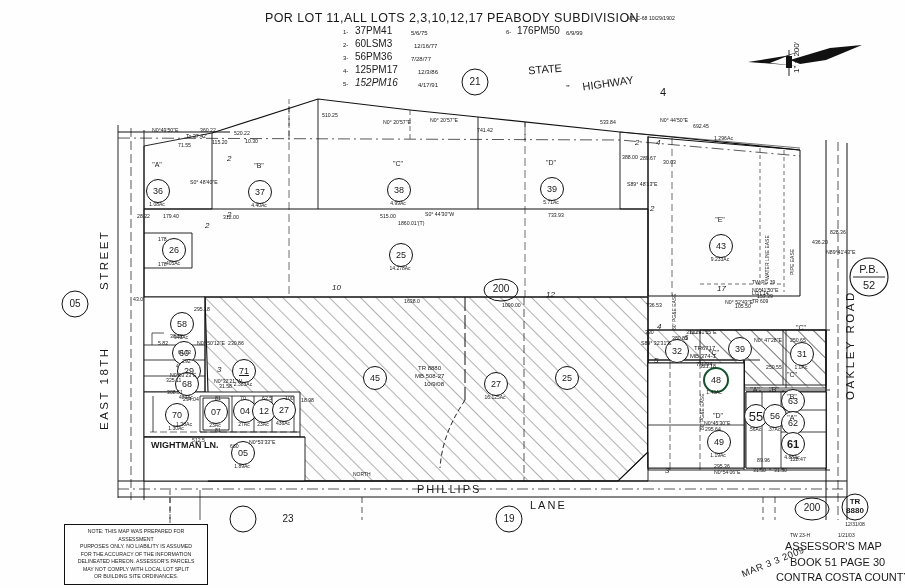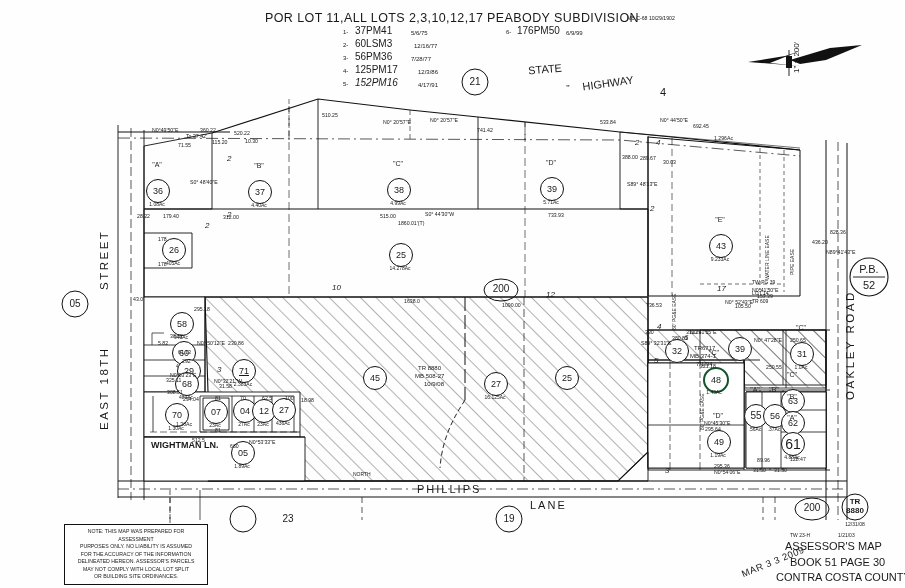--- a/index.html
+++ b/index.html
@@ -402,40 +402,40 @@
         <div style="position:relative;width:22px;height:22px;border:2px solid #14532d;border-radius:50%;background:#fff;display:flex;align-items:center;justify-content:center;font-size:9px;">48</div>
         <div class="acc" style="position: absolute; left: 11px; top: 23px; transform: translateX(-50%); white-space: nowrap;">1.40Ac</div>
         <div class="t7" style="position: absolute; left: 11px; top: -18px; transform: translateX(-50%); white-space: nowrap;">"C"</div>
       </div>
       <div class="lbl" style="left: 707px; top: 430px; position: absolute;">
         <div style="position:relative;width:22px;height:22px;border:1px solid #111;border-radius:50%;background:#fff;display:flex;align-items:center;justify-content:center;font-size:9px;">49</div>
         <div class="acc" style="position: absolute; left: 11px; top: 23px; transform: translateX(-50%); white-space: nowrap;">1.19Ac</div>
         <div class="t7" style="position: absolute; left: 11px; top: -18px; transform: translateX(-50%); white-space: nowrap;">"D"</div>
       </div>
       <div class="lbl" style="left: 744px; top: 404px; position: absolute;">
-        <div style="position:relative;width:22px;height:22px;border:1px solid #111;border-radius:50%;background:#fff;display:flex;align-items:center;justify-content:center;font-size:10px;">55</div>
+        <div style="position:relative;width:22px;height:22px;border:1px solid #111;border-radius:50%;background:#fff;display:flex;align-items:center;justify-content:center;font-size:13px;">55</div>
         <div class="acc" style="position: absolute; left: 11px; top: 23px; transform: translateX(-50%); white-space: nowrap;">.56Ac</div>
         <div class="t7" style="position: absolute; left: 11px; top: -18px; transform: translateX(-50%); white-space: nowrap;">"A"</div>
       </div>
       <div class="lbl" style="left: 763px; top: 404px; position: absolute;">
         <div style="position:relative;width:22px;height:22px;border:1px solid #111;border-radius:50%;background:#fff;display:flex;align-items:center;justify-content:center;font-size:9px;">56</div>
         <div class="acc" style="position: absolute; left: 11px; top: 23px; transform: translateX(-50%); white-space: nowrap;">.37Ac</div>
         <div class="t7" style="position: absolute; left: 11px; top: -18px; transform: translateX(-50%); white-space: nowrap;">"B"</div>
       </div>
       <div class="lbl" style="left: 781px; top: 389px; position: absolute;">
         <div style="position:relative;width:22px;height:22px;border:1px solid #111;border-radius:50%;background:#fff;display:flex;align-items:center;justify-content:center;font-size:9px;">63</div>
         <div class="t7" style="position: absolute; left: 11px; top: -18px; transform: translateX(-50%); white-space: nowrap;">"C"</div>
       </div>
       <div class="lbl" style="left: 781px; top: 411px; position: absolute;">
         <div style="position:relative;width:22px;height:22px;border:1px solid #111;border-radius:50%;background:#fff;display:flex;align-items:center;justify-content:center;font-size:9px;">62</div>
         <div class="acc" style="position: absolute; left: 11px; top: 23px; transform: translateX(-50%); white-space: nowrap;">.235Ac</div>
         <div class="t7" style="position: absolute; left: 11px; top: -18px; transform: translateX(-50%); white-space: nowrap;">"B"</div>
       </div>
       <div class="lbl" style="left: 781px; top: 432px; position: absolute;">
-        <div style="position:relative;width:22px;height:22px;border:1px solid #111;border-radius:50%;background:#fff;display:flex;align-items:center;justify-content:center;font-size:14px;">61</div>
+        <div style="position:relative;width:22px;height:22px;border:1px solid #111;border-radius:50%;background:#fff;display:flex;align-items:center;justify-content:center;font-size:11px;font-weight:bold;">61</div>
         <div class="acc" style="position: absolute; left: 11px; top: 23px; transform: translateX(-50%); white-space: nowrap;">4.88Ac</div>
         <div class="t7" style="position: absolute; left: 11px; top: -18px; transform: translateX(-50%); white-space: nowrap;">"A"</div>
       </div>
     </div>
 <div id="bearing-host">
       <div class="lbl tiny" style="left: 152px; top: 128px;">N0°49'50"E</div>
       <div class="lbl tiny" style="left: 200px; top: 128px;">360.22</div>
       <div class="lbl tiny" style="left: 186px; top: 134px;">To 37.42'</div>
       <div class="lbl tiny" style="left: 234px; top: 131px;">520.22</div>
       <div class="lbl tiny" style="left: 322px; top: 113px;">510.25</div>

